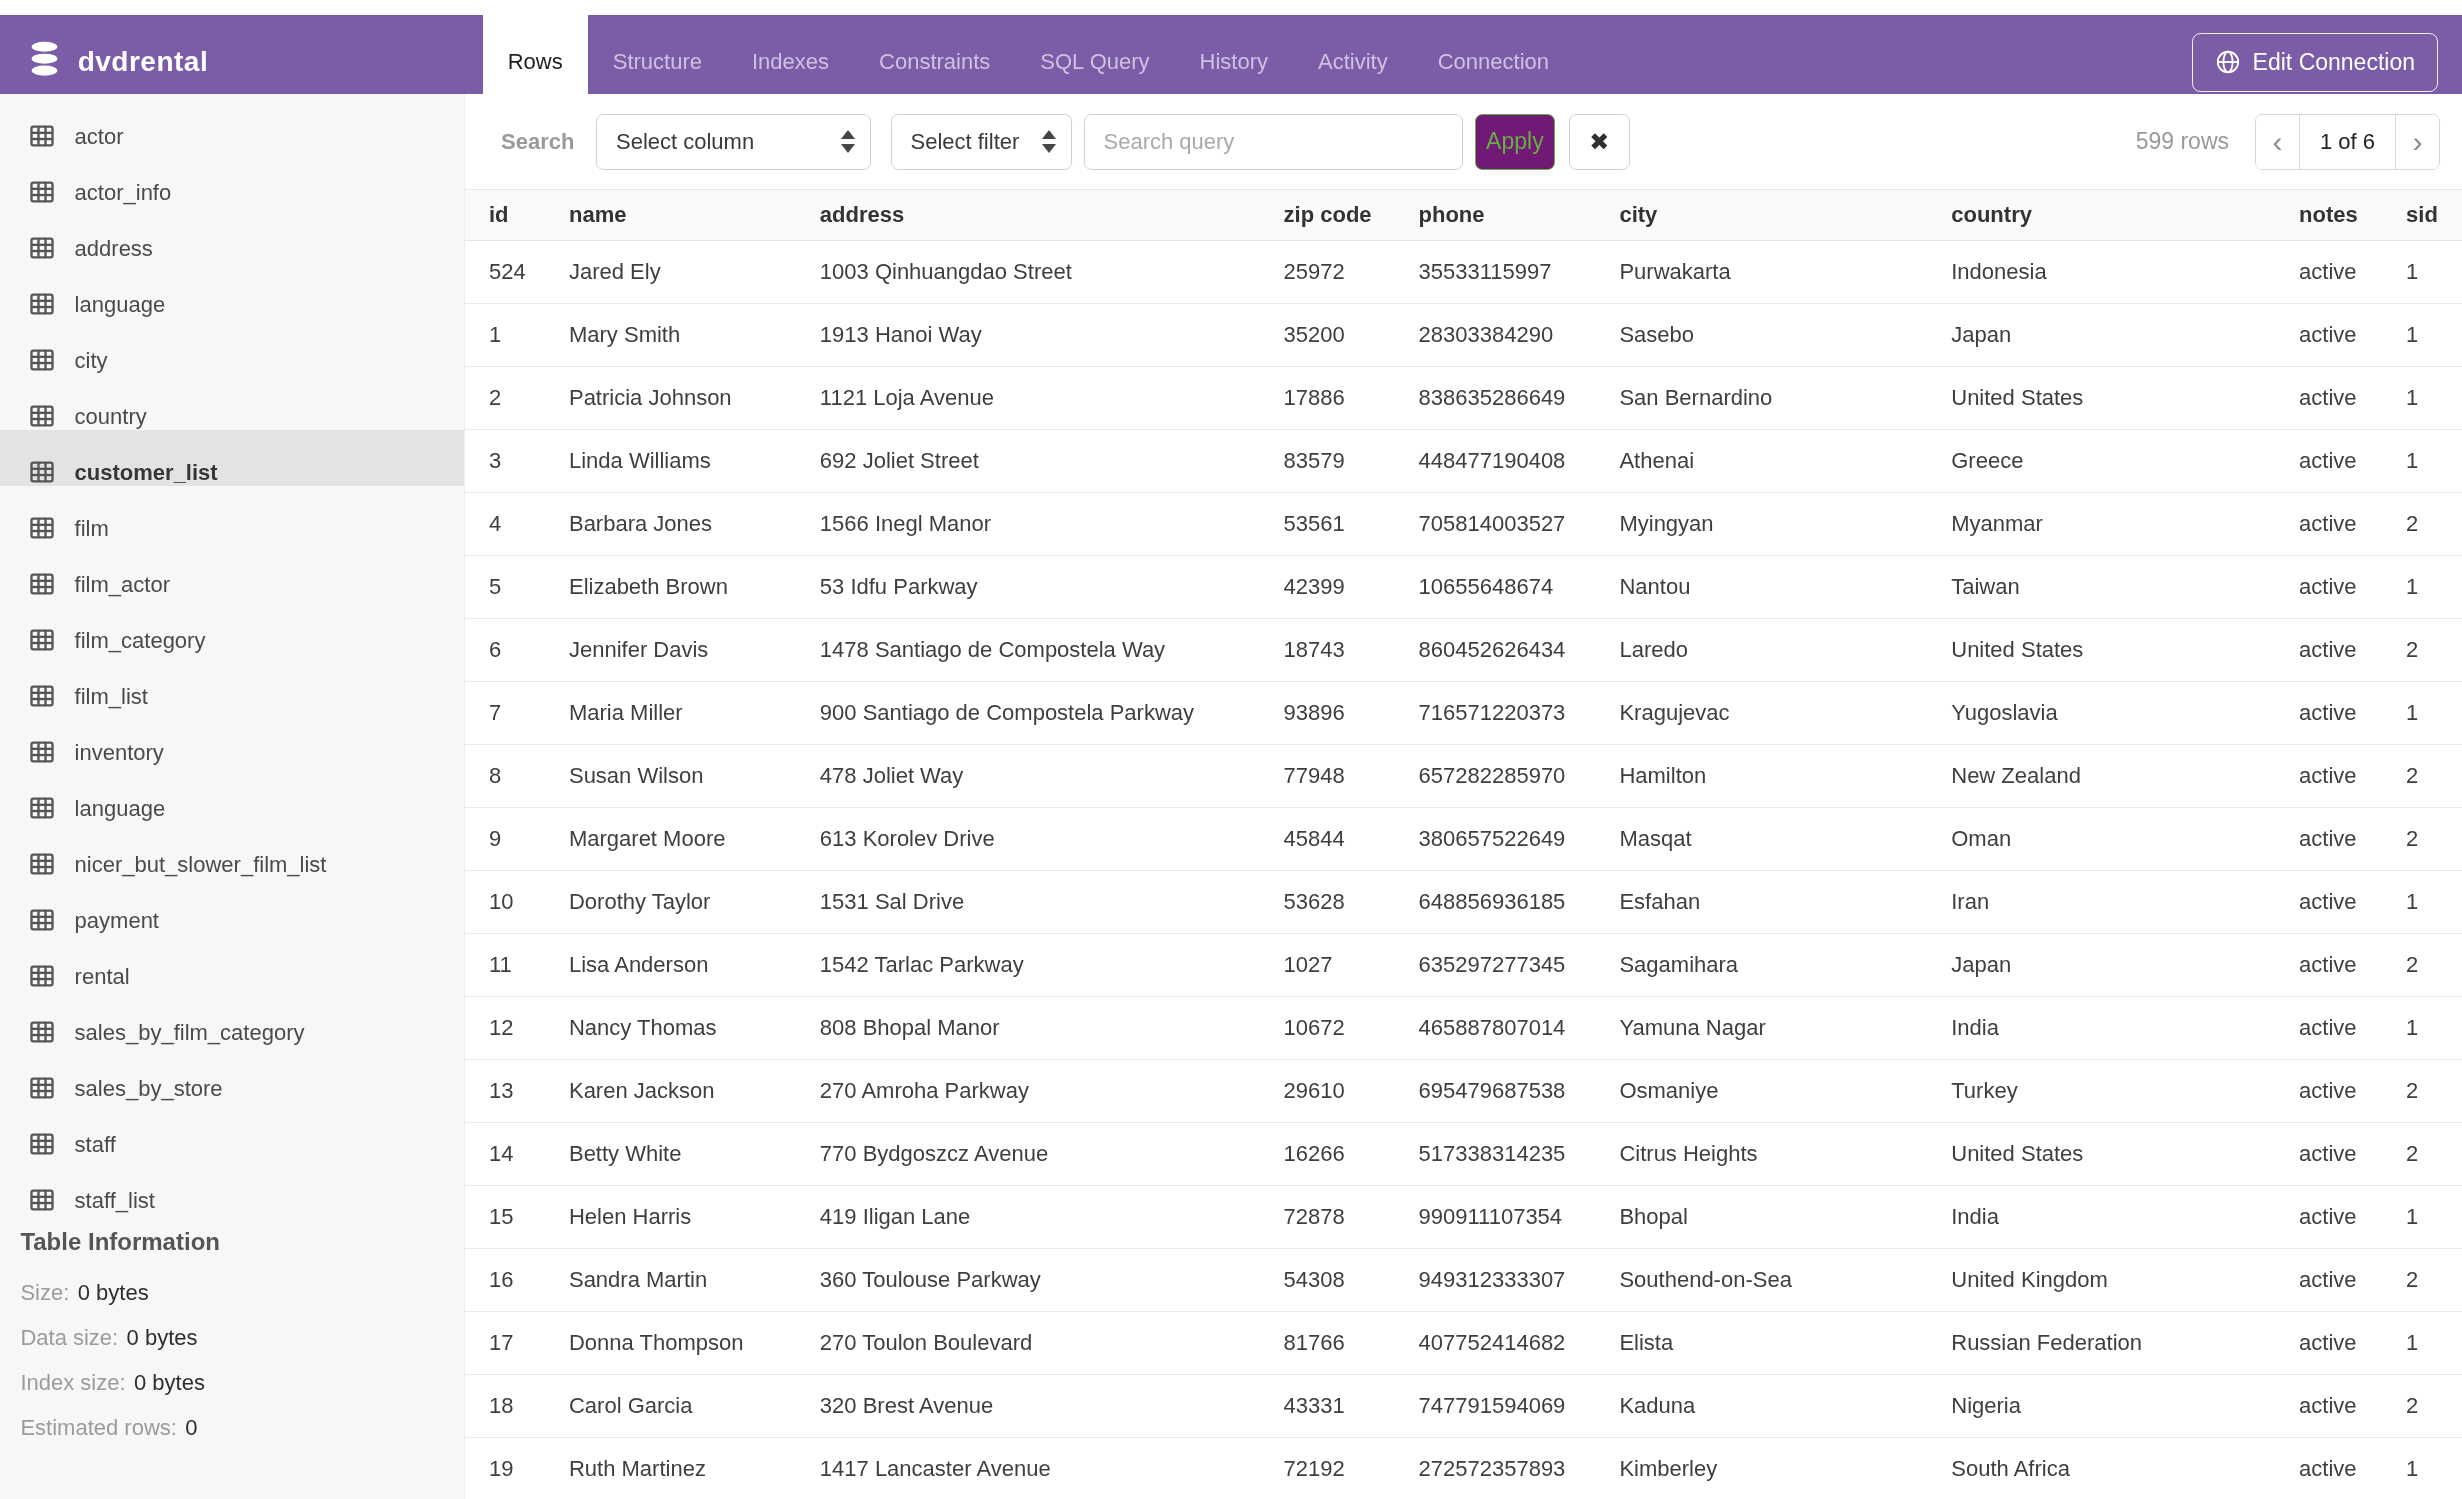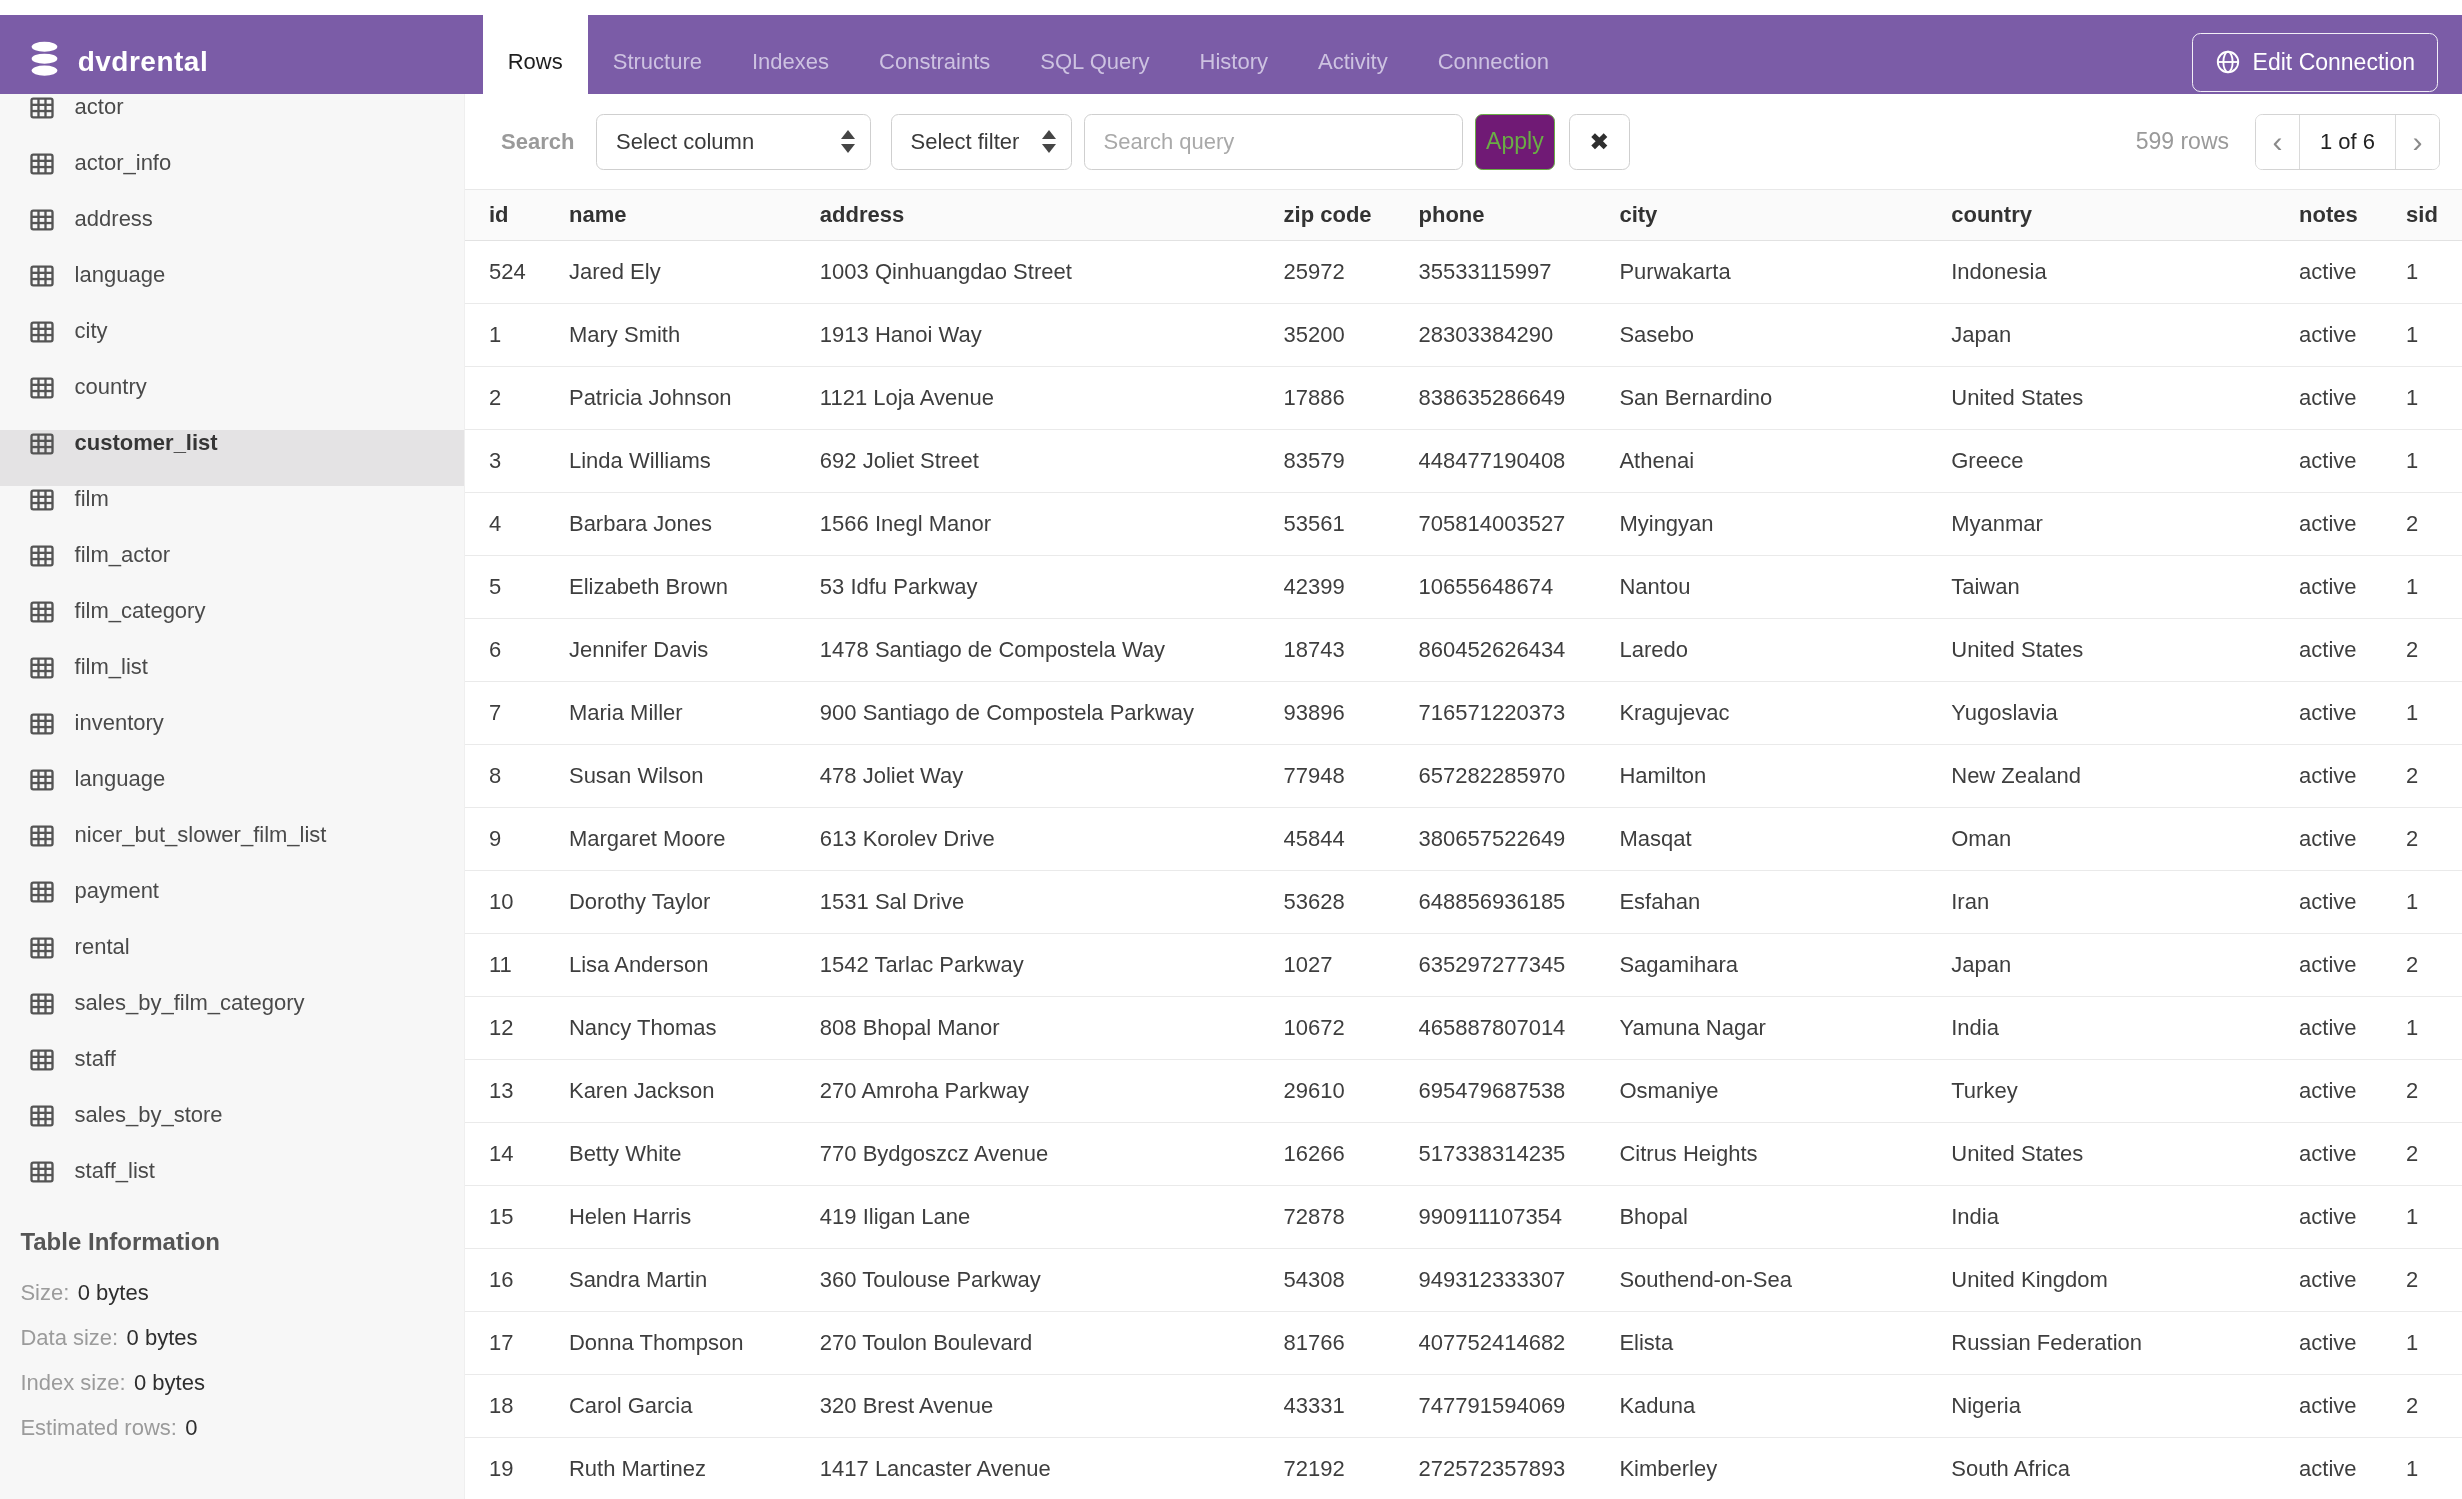--- a/index.html
+++ b/index.html
@@ -18,21 +18,21 @@
   .tabs{display:flex;margin-left:17.7px}
   .tab{padding:18px 25px;display:flex;align-items:center;font-size:22px;color:#cdc2e1;white-space:nowrap;cursor:default}
   .tab.active{background:#fff;color:#1e1e1e}
   .edit-conn{margin-left:auto;align-self:center;margin-right:24px;height:59px;
     border:1.9px solid rgba(255,255,255,.9);border-radius:8.4px;color:#fff;background:transparent;
     display:flex;align-items:center;gap:12px;padding:0 22px;font-size:23px;white-space:nowrap}
 
   
   .sidebar{position:absolute;top:94px;left:0;width:465px;height:1406px;
     background:#f7f7f7;border-right:0.9px solid #efefef;overflow:hidden}
-  .side-item{height:56px;display:flex;align-items:flex-start;gap:18.6px;padding-left:28px;
+  .side-item{height:56px;display:flex;align-items:flex-end;gap:18.6px;padding-left:28px;
     font-size:22px;color:#4a4a4a;white-space:nowrap}
   .side-item.selected{background:#e4e3e4;font-weight:700;color:#363636}
   .side-item svg{flex:0 0 auto}
   .side-info-title{margin:13px 0 0 20.4px;font-size:24px;font-weight:700;color:#555;line-height:30px}
   .side-stats{margin:13px 0 0 20.4px}
   .side-stat{height:45px;display:flex;align-items:center;font-size:22px;white-space:nowrap}
   .side-stat .lbl{color:#9b9b9b;margin-right:8.4px}
   .side-stat .val{color:#2e2e2e}
 
   
@@ -352,34 +352,34 @@
     <div class="side-item">
       <span style="display:flex">
         <svg width="28" height="28" viewBox="0 0 24 24" fill="none" stroke="#555" stroke-width="2">
           <rect x="3" y="4" width="18" height="16" rx="1.5"></rect>
           <line x1="3" y1="9.3" x2="21" y2="9.3"></line>
           <line x1="3" y1="14.6" x2="21" y2="14.6"></line>
           <line x1="9" y1="4" x2="9" y2="20"></line>
           <line x1="15" y1="4" x2="15" y2="20"></line>
         </svg>
       </span>
+      <span>sales_by_store</span>
+    </div>
+
+    <div class="side-item">
+      <span style="display:flex">
+        <svg width="28" height="28" viewBox="0 0 24 24" fill="none" stroke="#555" stroke-width="2">
+          <rect x="3" y="4" width="18" height="16" rx="1.5"></rect>
+          <line x1="3" y1="9.3" x2="21" y2="9.3"></line>
+          <line x1="3" y1="14.6" x2="21" y2="14.6"></line>
+          <line x1="9" y1="4" x2="9" y2="20"></line>
+          <line x1="15" y1="4" x2="15" y2="20"></line>
+        </svg>
+      </span>
       <span>staff</span>
-    </div>
-
-    <div class="side-item">
-      <span style="display:flex">
-        <svg width="28" height="28" viewBox="0 0 24 24" fill="none" stroke="#555" stroke-width="2">
-          <rect x="3" y="4" width="18" height="16" rx="1.5"></rect>
-          <line x1="3" y1="9.3" x2="21" y2="9.3"></line>
-          <line x1="3" y1="14.6" x2="21" y2="14.6"></line>
-          <line x1="9" y1="4" x2="9" y2="20"></line>
-          <line x1="15" y1="4" x2="15" y2="20"></line>
-        </svg>
-      </span>
-      <span>sales_by_store</span>
     </div>
 
     <div class="side-item">
       <span style="display:flex">
         <svg width="28" height="28" viewBox="0 0 24 24" fill="none" stroke="#555" stroke-width="2">
           <rect x="3" y="4" width="18" height="16" rx="1.5"></rect>
           <line x1="3" y1="9.3" x2="21" y2="9.3"></line>
           <line x1="3" y1="14.6" x2="21" y2="14.6"></line>
           <line x1="9" y1="4" x2="9" y2="20"></line>
           <line x1="15" y1="4" x2="15" y2="20"></line>

